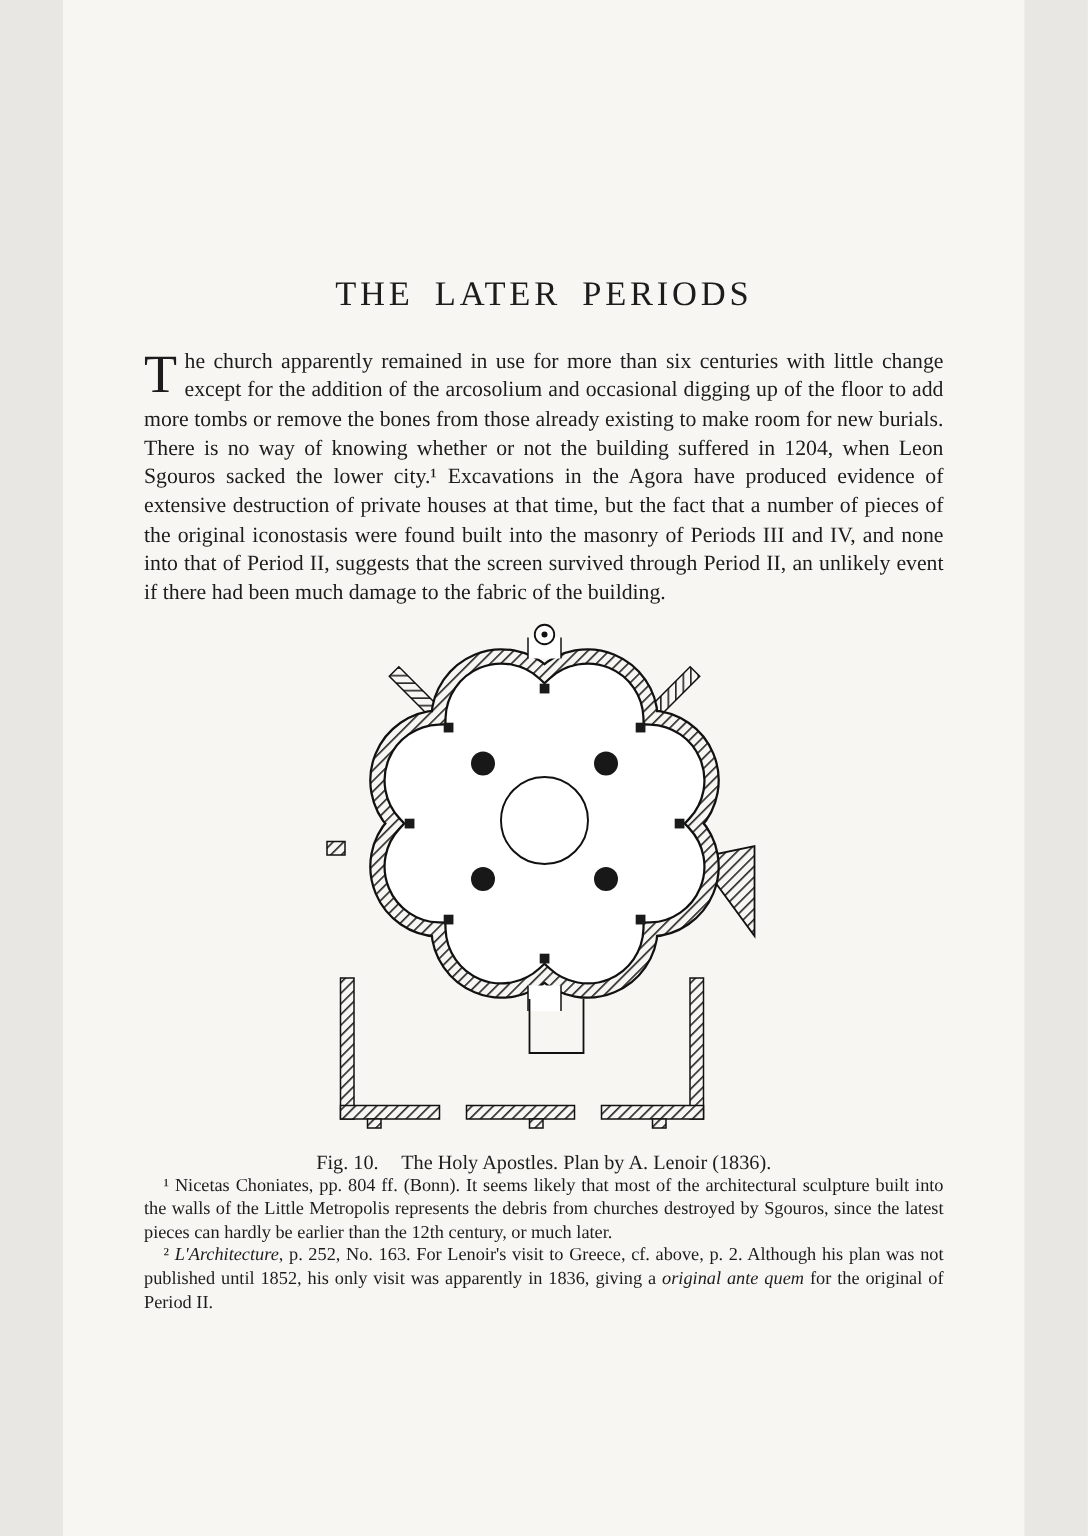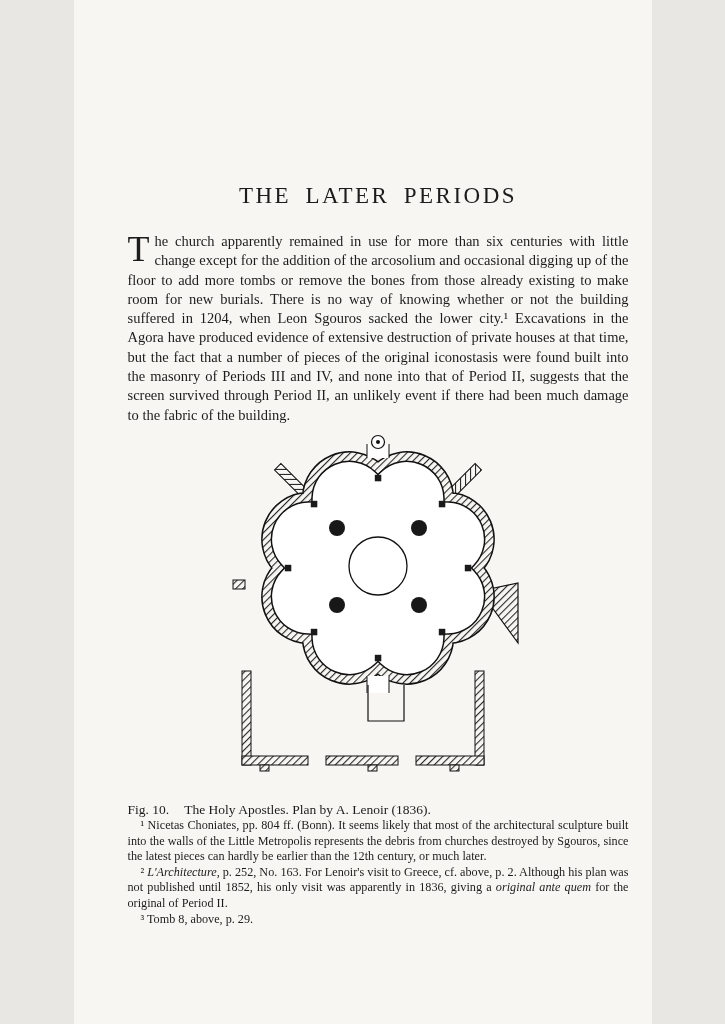--- a/index.html
+++ b/index.html
@@ -1,23 +1,23 @@
 <!DOCTYPE html>
 <html><head>
 <meta charset="utf-8">
 <style>
   html,body { margin:0; padding:0; background:#e9e7e3; }
   .page {
     position: relative;
-    width: 578px;
+    width: 641px;
     height: 1024px;
     margin: 0 auto;
     background: #f7f6f2;
     box-sizing: border-box;
-    padding: 184px 23px 0 54px;
+    padding: 184px 54px 0 54px;
     font-family: "Liberation Serif", serif;
     color: #1c1c1c;
     overflow: hidden;
   }
   h1.title {
     margin: 0;
     font-size: 23px;
     font-weight: 400;
     text-align: center;
     letter-spacing: 2.5px;
@@ -45,23 +45,23 @@
     font-size: 36px;
     line-height: 31px;
     padding: 2px 5px 0 0;
   }
   figure.plan-figure {
     margin: 8px 0 0 0;
     text-align: center;
   }
   figure.plan-figure svg { display: inline-block; }
   figcaption {
-    margin-top: 20px;
+    margin-top: 3px;
     font-size: 13.5px;
-    text-align: left;
+    text-align: center;
   }
   figcaption .cap-text { margin-left: 15px; }
   .footnotes {
   }
   .footnotes p {
     margin: 0;
     font-size: 12.2px;
     line-height: 15.6px;
     text-align: justify;
     text-indent: 13px;
@@ -156,16 +156,15 @@
     </svg>
 
     <figcaption>
       <span>Fig. 10.</span><span class="cap-text">The Holy Apostles. Plan by A. Lenoir (1836).</span>
     </figcaption>
   </figure>
 
   <div class="footnotes">
     <p>¹ Nicetas Choniates, pp. 804 ff. (Bonn). It seems likely that most of the architectural sculpture built into the walls of the Little Metropolis represents the debris from churches destroyed by Sgouros, since the latest pieces can hardly be earlier than the 12th century, or much later.</p>
     <p><span>² </span><span class="it">L'Architecture</span><span>, p. 252, No. 163. For Lenoir's visit to Greece, cf. above, p. 2. Although his plan was not published until 1852, his only visit was apparently in 1836, giving a </span><span class="it">original ante quem</span><span> for the original of Period II.</span></p>
-    <p>³ Tomb 8, above, p. 29.</p>
   </div>
 
 </div>
 
 </body></html>

